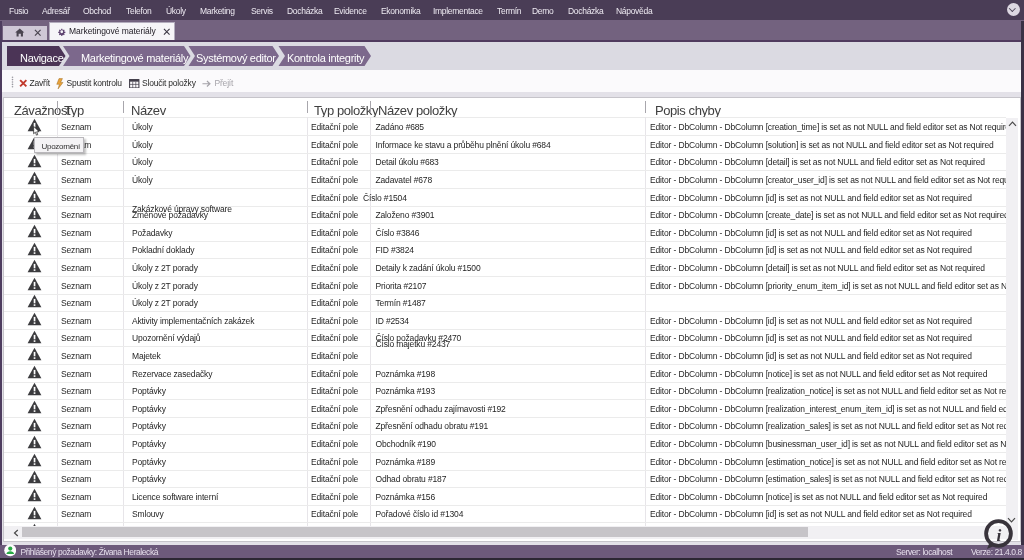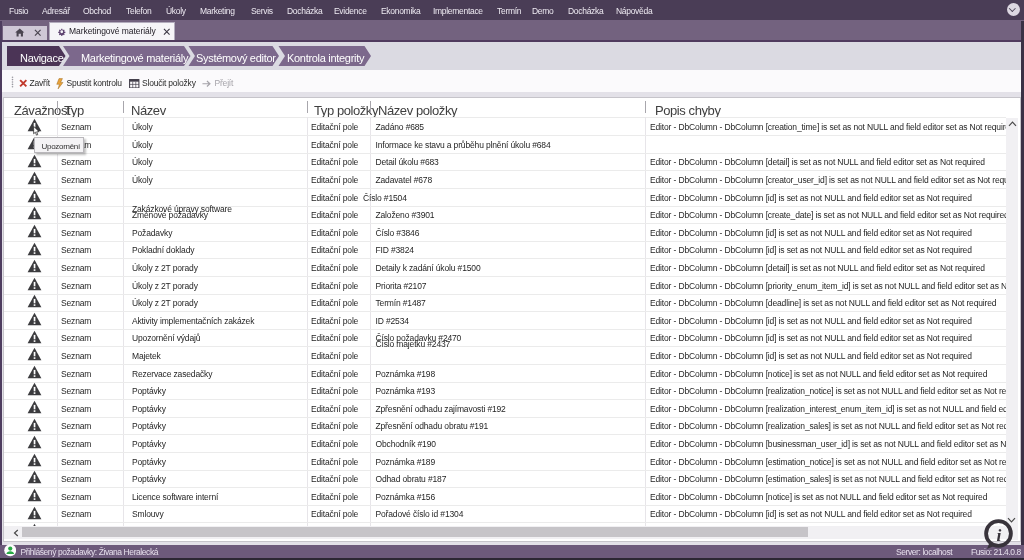--- a/index.html
+++ b/index.html
@@ -145,20 +145,21 @@
       <div class="rowline" style="top:35.7px"></div>
       <svg class="abs" style="left:22.5px;top:19.0px" width="15" height="14" viewBox="0 0 15 14">
         <path d="M7.5 0.8 L14.4 13.2 L0.6 13.2 Z" fill="#3b3b3e"></path>
         <rect x="6.7" y="4.9" width="1.7" height="4.4" fill="#fff"></rect>
         <rect x="6.7" y="10.3" width="1.7" height="1.6" fill="#fff"></rect>
       </svg>
       <span class="cell" style="left:57px;top:22.8px">Seznam</span>
       <span class="cell" style="left:128px;top:22.8px">Úkoly</span>
       <span class="cell" style="left:307px;top:22.8px">Editační pole</span>
       <span class="cell" style="left:371.5px;top:22.8px">Informace ke stavu a průběhu plnění úkolu #684</span>
+      <span class="cell" style="left:646px;top:22.8px">Editor - DbColumn - DbColumn [solution] is set as not NULL and field editor set as Not required</span>
       <div class="rowline" style="top:53.3px"></div>
       <svg class="abs" style="left:22.5px;top:36.6px" width="15" height="14" viewBox="0 0 15 14">
         <path d="M7.5 0.8 L14.4 13.2 L0.6 13.2 Z" fill="#3b3b3e"></path>
         <rect x="6.7" y="4.9" width="1.7" height="4.4" fill="#fff"></rect>
         <rect x="6.7" y="10.3" width="1.7" height="1.6" fill="#fff"></rect>
       </svg>
       <span class="cell" style="left:57px;top:40.4px">Seznam</span>
       <span class="cell" style="left:128px;top:40.4px">Úkoly</span>
       <span class="cell" style="left:307px;top:40.4px">Editační pole</span>
       <span class="cell" style="left:371.5px;top:40.4px">Detail úkolu #683</span>
@@ -243,21 +244,20 @@
       <div class="rowline" style="top:194.1px"></div>
       <svg class="abs" style="left:22.5px;top:177.4px" width="15" height="14" viewBox="0 0 15 14">
         <path d="M7.5 0.8 L14.4 13.2 L0.6 13.2 Z" fill="#3b3b3e"></path>
         <rect x="6.7" y="4.9" width="1.7" height="4.4" fill="#fff"></rect>
         <rect x="6.7" y="10.3" width="1.7" height="1.6" fill="#fff"></rect>
       </svg>
       <span class="cell" style="left:57px;top:181.2px">Seznam</span>
       <span class="cell" style="left:128px;top:181.2px">Úkoly z 2T porady</span>
       <span class="cell" style="left:307px;top:181.2px">Editační pole</span>
       <span class="cell" style="left:371.5px;top:181.2px">Termín #1487</span>
-      <span class="cell" style="left:646px;top:181.2px">Editor - DbColumn - DbColumn [deadline] is set as not NULL and field editor set as Not required</span>
       <div class="rowline" style="top:211.7px"></div>
       <svg class="abs" style="left:22.5px;top:195.0px" width="15" height="14" viewBox="0 0 15 14">
         <path d="M7.5 0.8 L14.4 13.2 L0.6 13.2 Z" fill="#3b3b3e"></path>
         <rect x="6.7" y="4.9" width="1.7" height="4.4" fill="#fff"></rect>
         <rect x="6.7" y="10.3" width="1.7" height="1.6" fill="#fff"></rect>
       </svg>
       <span class="cell" style="left:57px;top:198.8px">Seznam</span>
       <span class="cell" style="left:128px;top:198.8px">Aktivity implementačních zakázek</span>
       <span class="cell" style="left:307px;top:198.8px">Editační pole</span>
       <span class="cell" style="left:371.5px;top:198.8px">ID #2534</span>
@@ -398,21 +398,21 @@
     </svg>
     <div id="hsb"></div>
     <div id="hsbthumb"></div>
     <svg class="abs" style="left:9px;top:431px" width="6" height="8" viewBox="0 0 6 8">
       <path d="M4.8 1 L1.5 4 L4.8 7" stroke="#4a4a4a" stroke-width="1.2" fill="none"></path>
     </svg>
   </div>
 <div id="statusbar">
     <span style="left:20.5px">Přihlášený požadavky: Živana Heralecká</span>
     <span style="left:896px">Server: localhost</span>
-    <span style="left:971px">Fusio: 21.4.0.8</span>
+    <span style="left:971px">Verze: 21.4.0.8</span>
   </div>
 <svg class="abs" style="left:3.5px;top:544.3px;z-index:3" width="12.5" height="12.5" viewBox="0 0 12.5 12.5">
     <circle cx="6.25" cy="6.25" r="6" fill="#fdfdfd"></circle>
     <circle cx="6.25" cy="4.6" r="2.1" fill="#27a844"></circle>
     <path d="M2.4 9.9 A3.9 3.3 0 0 1 10.1 9.9 Z" fill="#27a844"></path>
   </svg>
 <div id="bottomedge"></div>
 <div id="lborder"></div>
 <div id="rborder"></div>
 <svg class="abs" style="left:982px;top:517px;z-index:7" width="33" height="35" viewBox="0 0 33 35">

